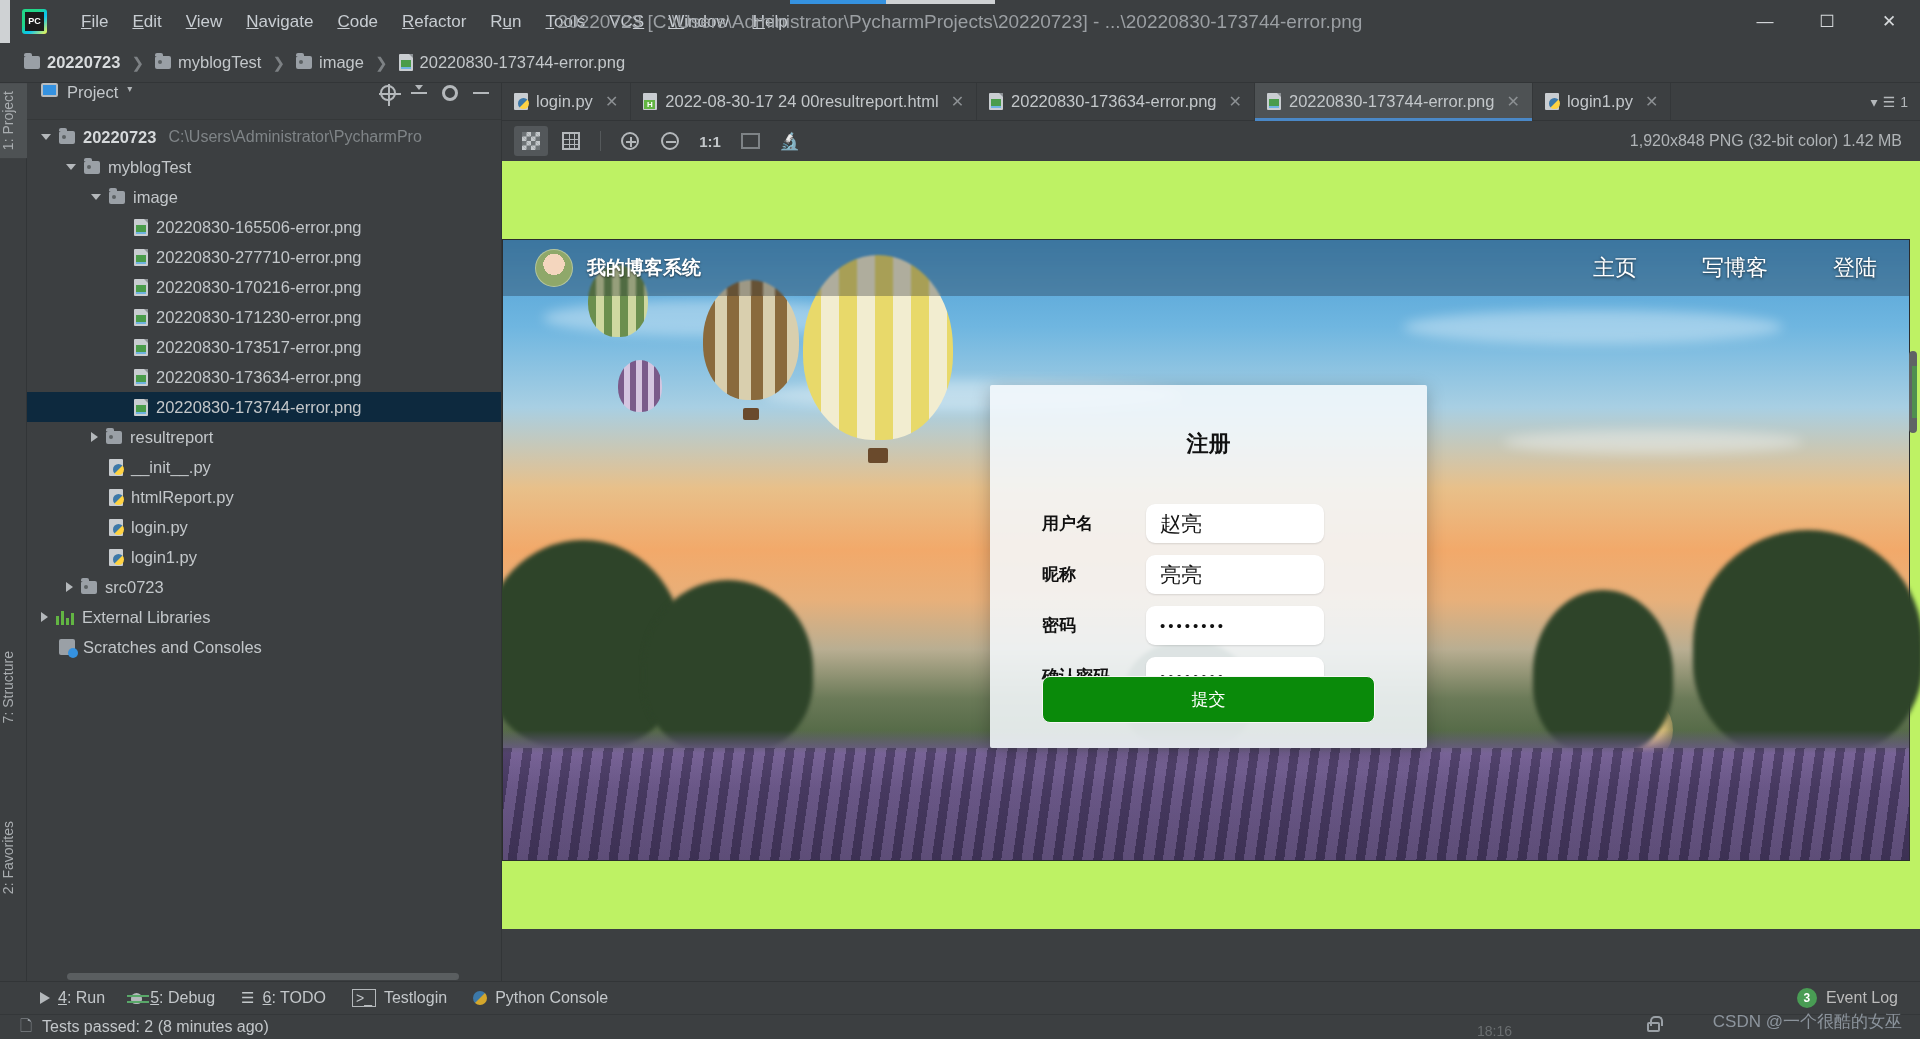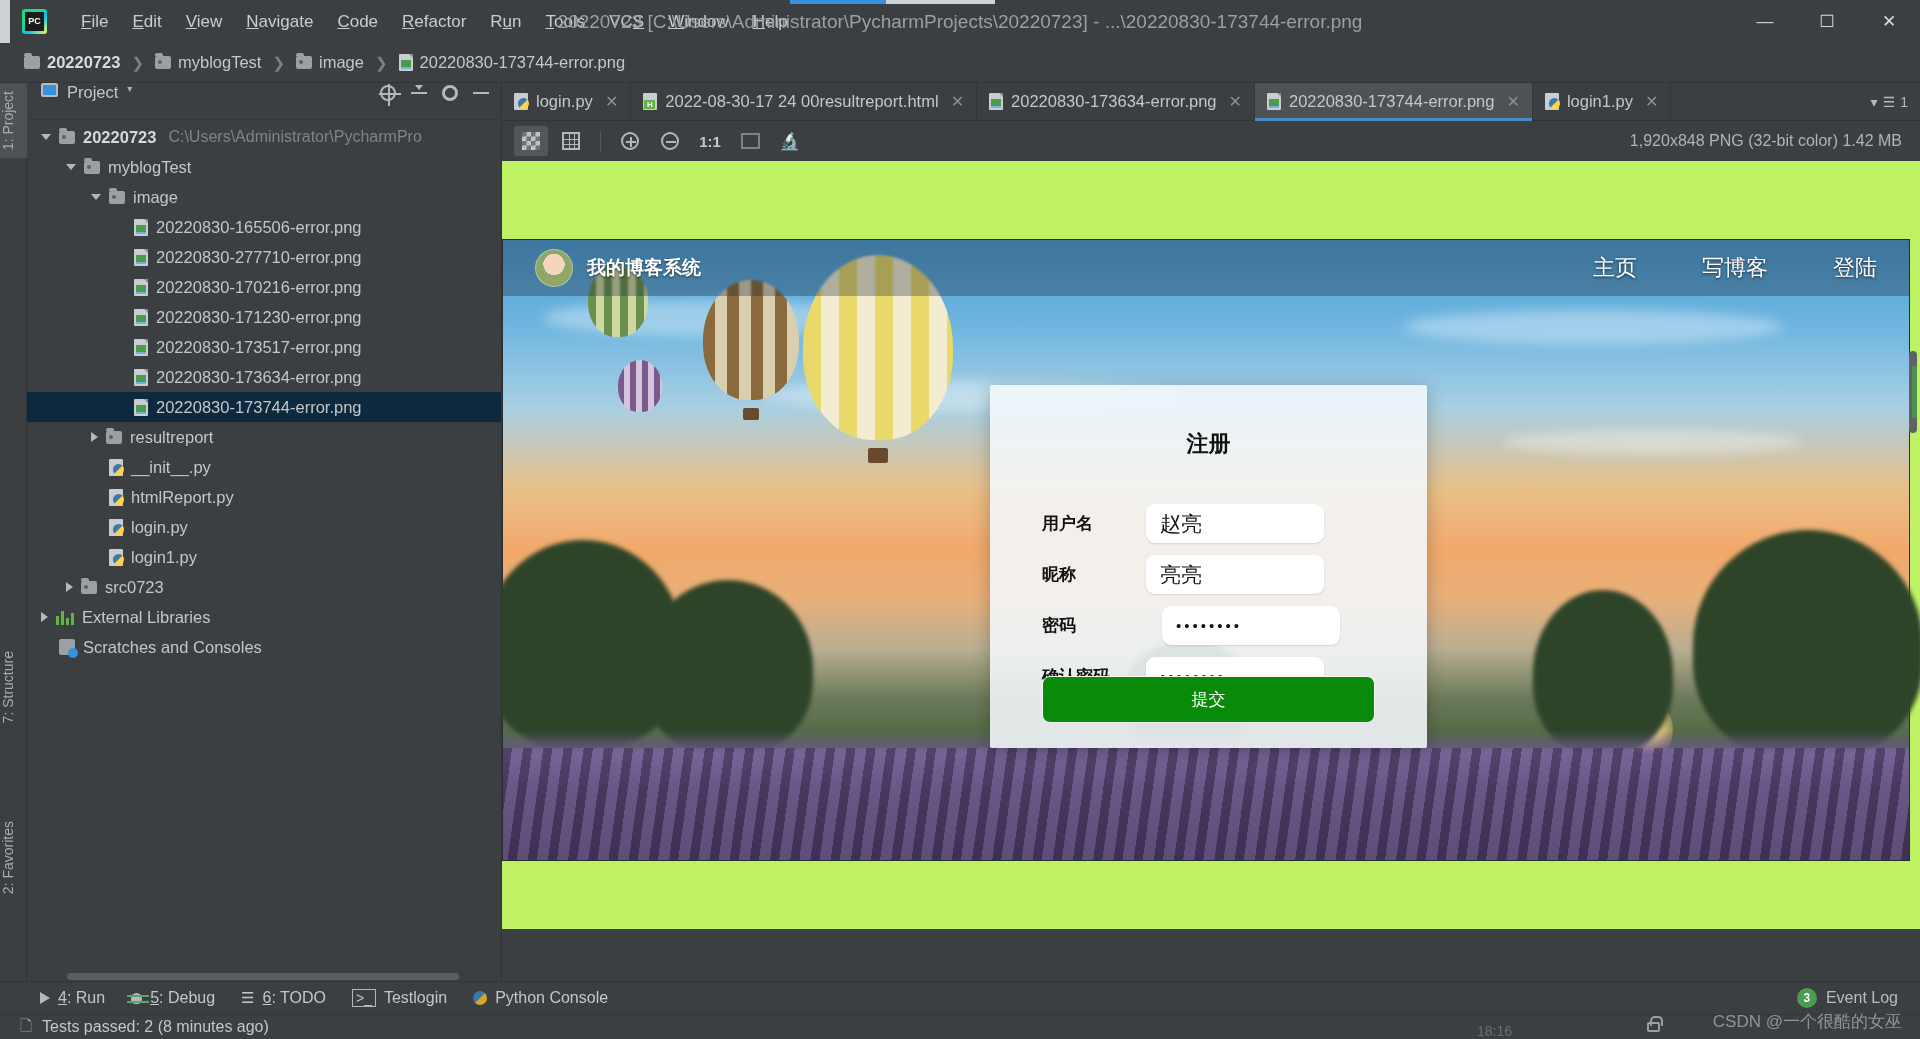--- a/index.html
+++ b/index.html
@@ -636,21 +636,21 @@
         <div class="reg-title">注册</div>
 
         <div class="reg-row" style="margin-top:42px;">
           <div class="reg-label">用户名</div>
           <input class="reg-input" value="赵亮" style="">
         </div>
         <div class="reg-row" style="margin-top:6px;">
           <div class="reg-label">昵称</div>
           <input class="reg-input" value="亮亮" style="">
         </div>
-        <div class="reg-row" style="margin-top:6px;gap:16px;">
+        <div class="reg-row" style="margin-top:6px;">
           <div class="reg-label">密码</div>
           <input class="reg-input pw" value="••••••••" style="">
         </div>
         <div class="reg-row" style="margin-top:6px;">
           <div class="reg-label">确认密码</div>
           <input class="reg-input pw" value="••••••••" style="">
         </div>
 
         <button class="reg-submit">提交</button>
       </div>

